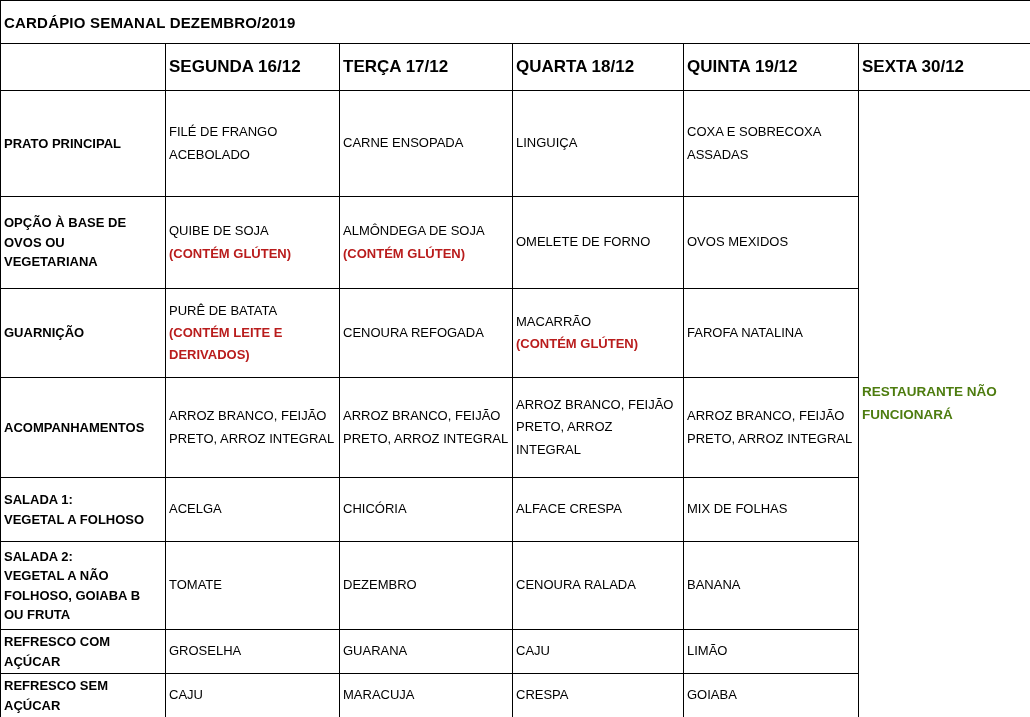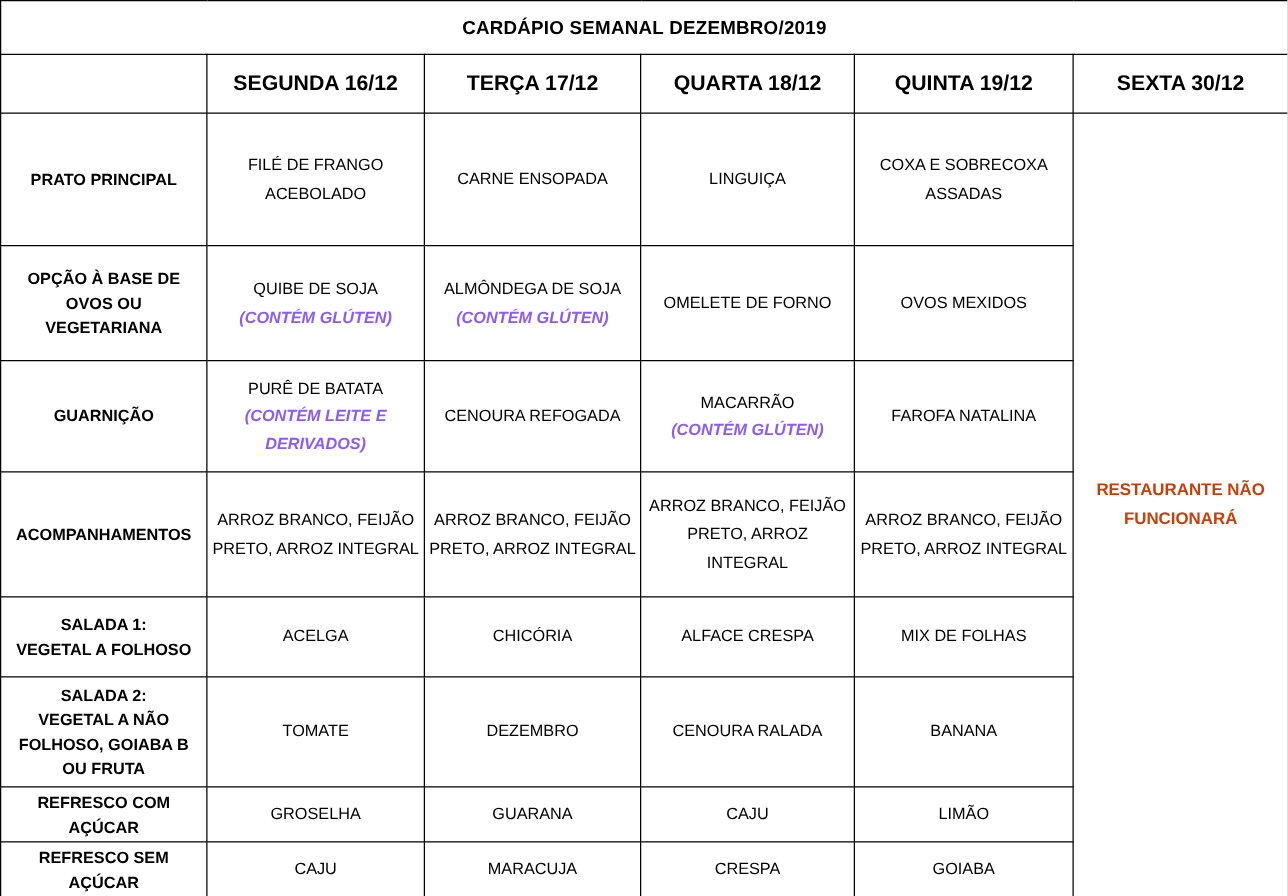--- a/index.html
+++ b/index.html
@@ -11,21 +11,20 @@
     font-family:"Liberation Sans","DejaVu Sans",sans-serif;
     color:#000;
   }
   table.menu{
     border-collapse:collapse;
     table-layout:fixed;
     width:1030px;
   }
   table.menu td{
     border:1.5px solid #000;
-    text-align:center;
     vertical-align:middle;
     overflow:hidden;
     padding:2px 3px;
   }
   .title-cell{
     font-weight:bold;
     font-size:15px;
     letter-spacing:.2px;
   }
   .hdr{
@@ -39,29 +38,28 @@
     white-space:pre-line;
   }
   .cell{
     font-size:13px;
     line-height:1.7;
   }
   .cell .main{display:block;}
   .cell .note{
     display:block;
     font-weight:bold;
-    font-style:italic;
-    color:#8b5cf6;
+    color:#b91c1c;
   }
   .cell .note:empty{display:none;}
   .friday{
     font-weight:bold;
     font-size:13.5px;
     line-height:1.7;
-    color:#c2410c;
+    color:#4d7c0f;
     padding:0 12px;
   }
   
   .rt{height:43px}
   .rh{height:47px}
   .r0{height:106px}
   .r1{height:92px}
   .r2{height:89px}
   .r3{height:100px}
   .r4{height:64px}

